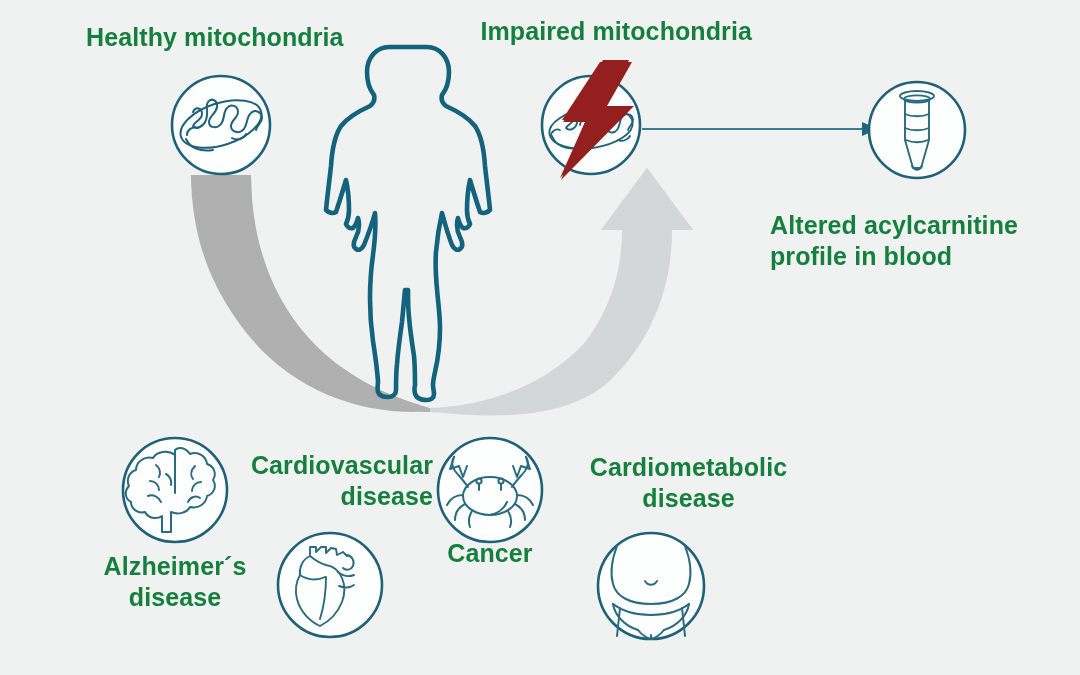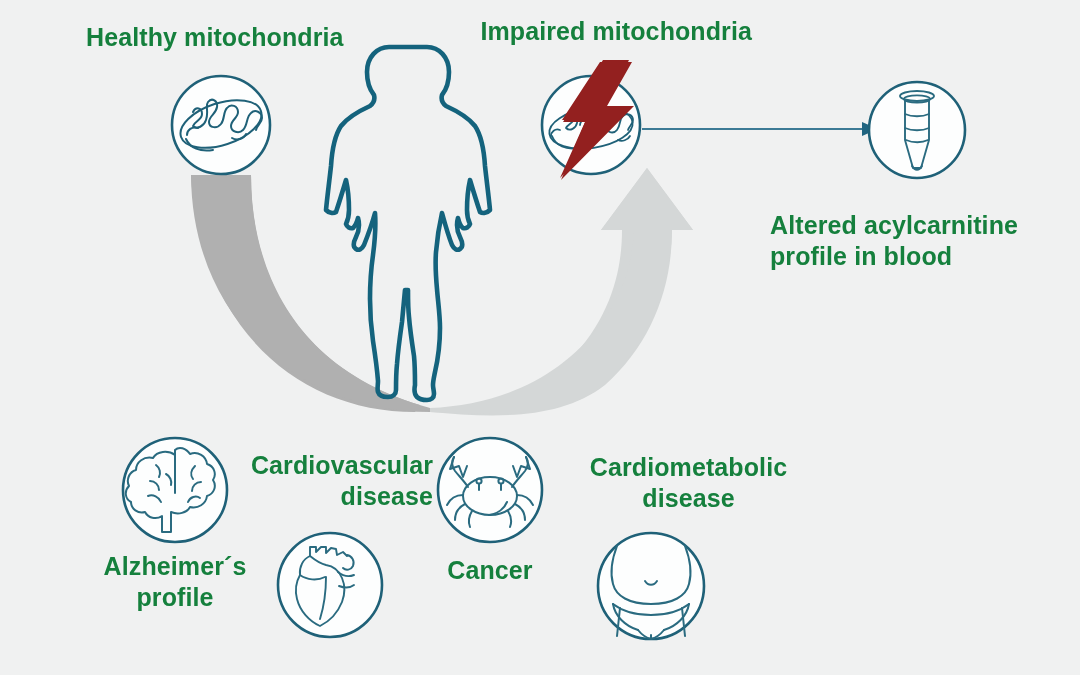--- a/index.html
+++ b/index.html
@@ -36,21 +36,21 @@
     font-weight: 700;
   }
   .label.center { text-align: center; }
   .label.left   { text-align: left; }
 
   #lbl-healthy   { left: 86px;  top: 22px;  width: 280px; text-align: left; }
   #lbl-impaired  { left: 452px; top: 16px;  width: 300px; text-align: right; }
   #lbl-blood     { left: 770px; top: 210px; width: 290px; text-align: left; }
   #lbl-alz       { left: 80px;  top: 551px; width: 190px; text-align: center; }
   #lbl-cvd       { left: 235px; top: 450px; width: 198px; text-align: right; }
-  #lbl-cancer    { left: 420px; top: 555px; width: 140px; }
+  #lbl-cancer    { left: 420px; top: 538px; width: 140px; }
   #lbl-cardiomet { left: 540px; top: 452px; width: 225px; text-align: center; margin-left: 36px; }
 </style>
 </head>
 <body>
 
 <div id="canvas">
 
   <svg class="layer" viewBox="0 0 1080 675">
 
     <g>
@@ -297,21 +297,21 @@
   </svg>
 
   <div class="label left" id="lbl-healthy">Healthy mitochondria</div>
 
   <div class="label left" id="lbl-impaired">Impaired mitochondria</div>
 
   <div class="label center" id="lbl-blood">Altered acylcarnitine
 profile in blood</div>
 
   <div class="label center" id="lbl-alz">Alzheimer´s
-profile</div>
+disease</div>
 
   <div class="label center" id="lbl-cvd">Cardiovascular
 disease</div>
 
   <div class="label center" id="lbl-cancer">Cancer</div>
 
   <div class="label center" id="lbl-cardiomet">Cardiometabolic
 disease</div>
 
 </div>

